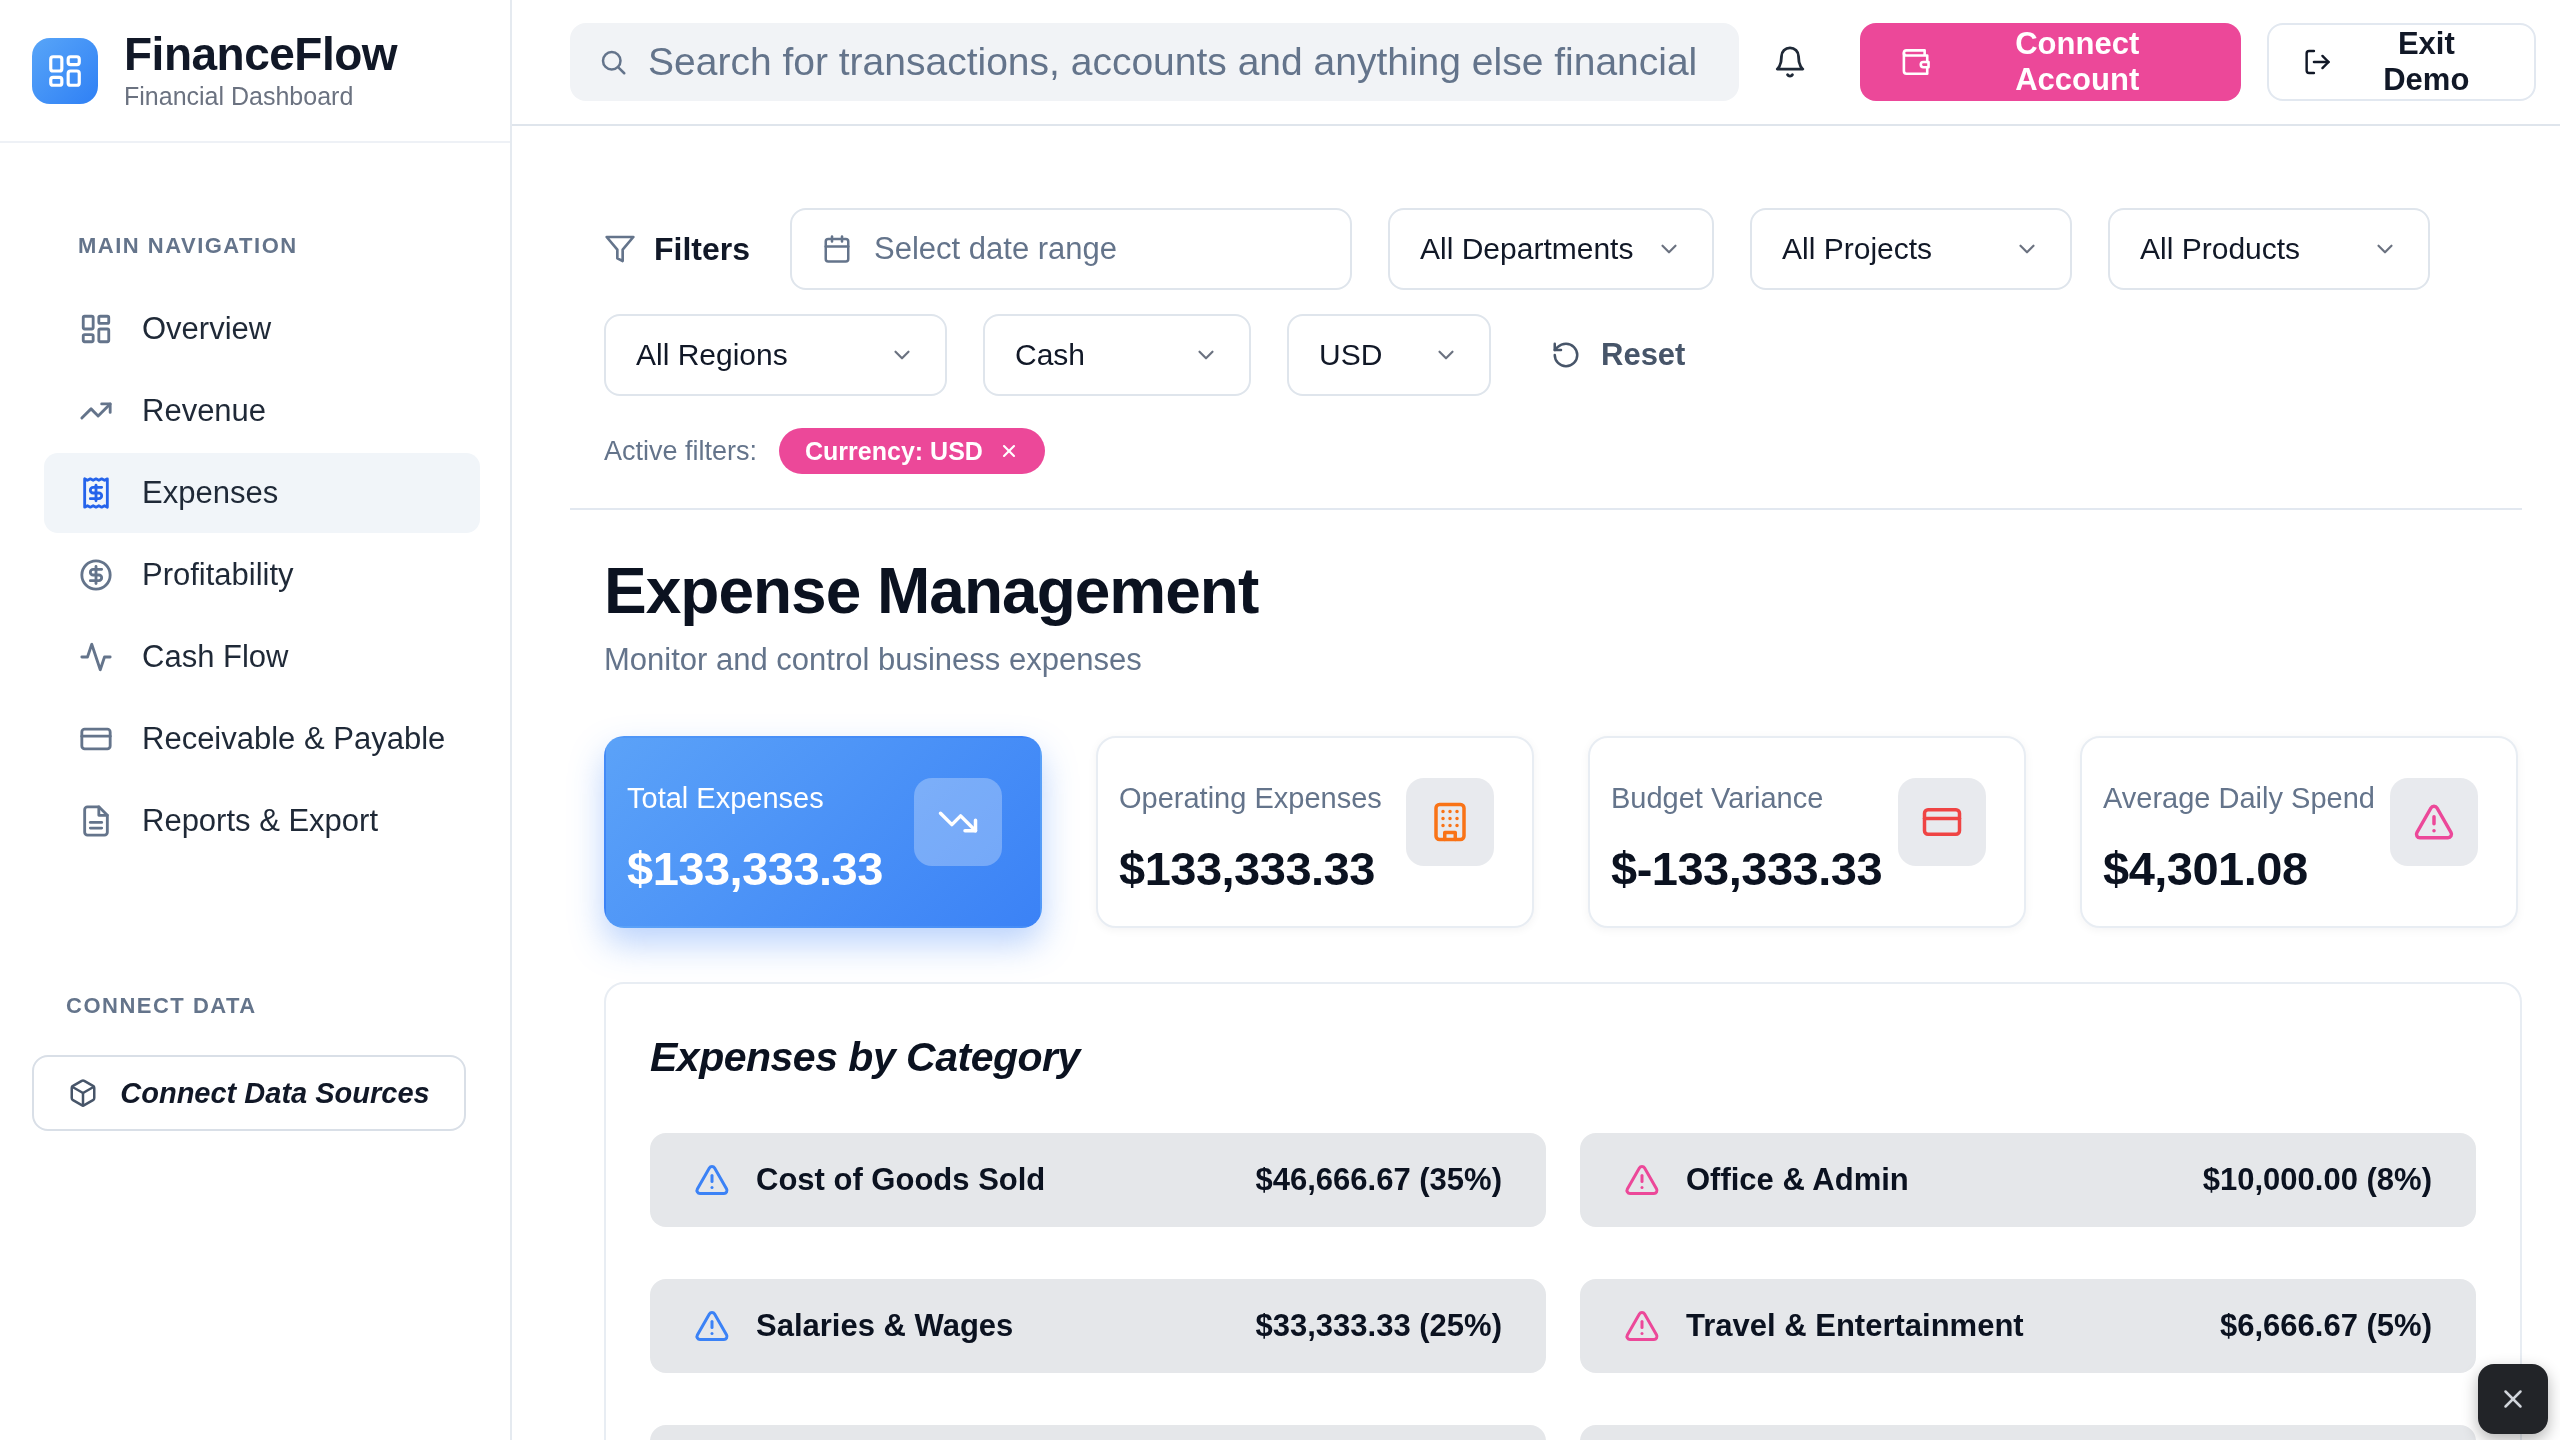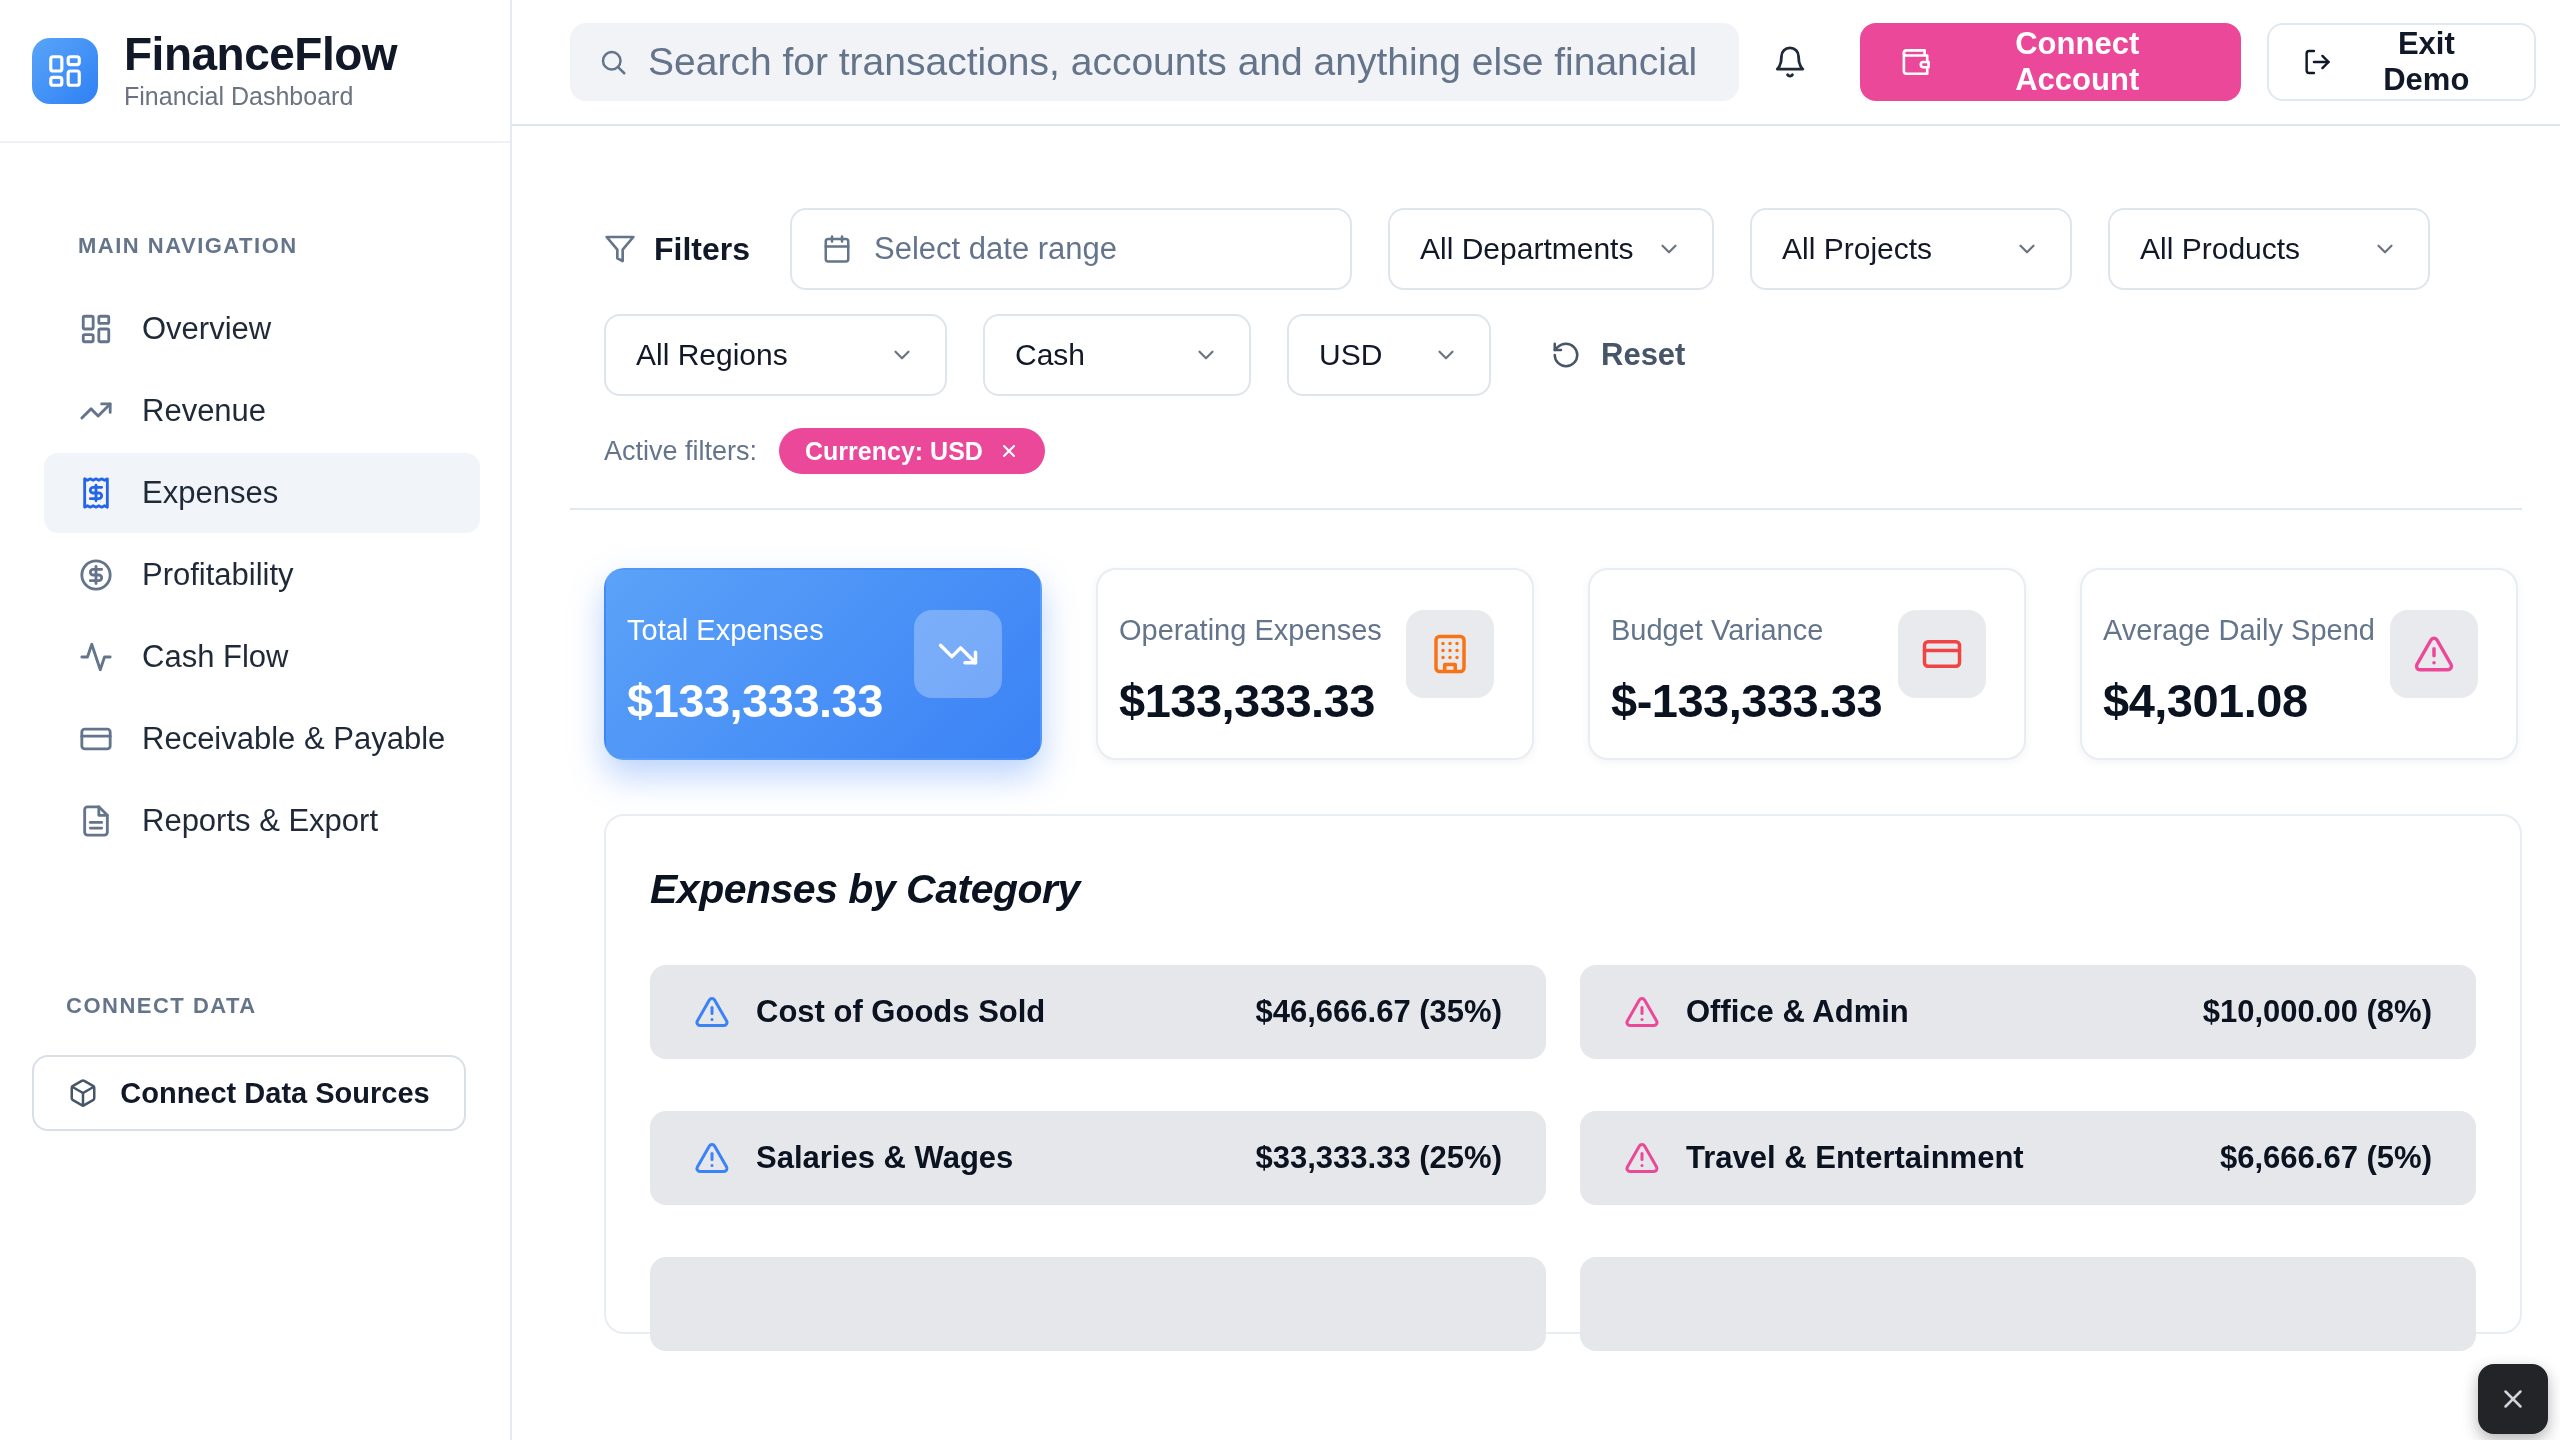--- a/index.html
+++ b/index.html
@@ -21,21 +21,21 @@
   .nav { padding:90px 30px 0 32px;margin-left:12px; }
   .section-label { font-size:22px; font-weight:700; letter-spacing:1.5px; color:#64748b; margin:0 0 30px 34px; }
   .nav-item { display:flex; align-items:center; gap:28px; height:80px; padding:0 34px; border-radius:14px; margin-bottom:2px; color:#1f2937; cursor:pointer; }
   .nav-item.active { background:#f1f5f9; }
   .nav-ic { width:36px; height:36px; color:#64748b; flex:none; display:grid; place-items:center; }
   .nav-item.active .nav-ic { color:#2563eb; }
   .nav-ic svg { width:34px; height:34px; }
   .nav-label { font-size:31px; font-weight:500; color:#1f2937; }
 
   .connect-block { padding:130px 30px 0 32px; }
-  .connect-btn { margin-top:36px; width:434px; height:76px; border:2px solid #d9dfe7; border-radius:16px; background:#fff; display:flex; align-items:center; justify-content:center; gap:22px; cursor:pointer; }
+  .connect-btn { margin-top:36px; width:434px; height:76px; border:2px solid #d9dfe7; border-radius:16px; background:#fff; display:flex; align-items:center; justify-content:center; gap:22px; cursor:pointer;font-style:italic; }
   .connect-btn svg { width:30px; height:30px; color:#475569; }
   .connect-btn span { font-size:29px; font-weight:600; color:#111827; }
 
   
   .main { flex:1; display:flex; flex-direction:column; min-width:0; }
   .topbar { height:126px; min-height:126px; background:#fff; border-bottom:2px solid #dfe5ec; display:flex; align-items:center; padding:0 24px 0 58px; }
   .search-box { width:1198px; height:78px; background:#f1f3f6; border-radius:16px; display:flex; align-items:center; gap:20px; padding:0 28px; }
   .search-box svg { width:30px; height:30px; color:#64748b; flex:none; }
   .search-box input { border:none; outline:none; background:transparent; width:100%; font-size:39px; color:#334155; font-family:"Liberation Sans", sans-serif; }
   .search-box input::placeholder { color:#64748b; }
@@ -326,20 +326,24 @@
             <svg viewBox="0 0 24 24" fill="none" stroke="currentColor" stroke-width="2.5" stroke-linecap="round" stroke-linejoin="round">
                 <path d="M18 6 6 18"></path>
                 <path d="m6 6 12 12"></path>
               </svg>
           </span>
         </span>
       </div>
 
       <hr class="divider">
 
+      <div class="page-head">
+        <h1 class="page-title">Expense Management</h1>
+        <div class="page-sub">Monitor and control business expenses</div>
+      </div>
 
       <div class="stats">
         <div class="stat-card selected">
           <div class="stat-label">Total Expenses</div>
           <div class="stat-value">$133,333.33</div>
           <div class="stat-chip ic-white">
             <svg viewBox="0 0 24 24" fill="none" stroke="currentColor" stroke-width="2" stroke-linecap="round" stroke-linejoin="round">
                 <polyline points="22 17 13.5 8.5 8.5 13.5 2 7"></polyline>
                 <polyline points="16 17 22 17 22 11"></polyline>
               </svg>

